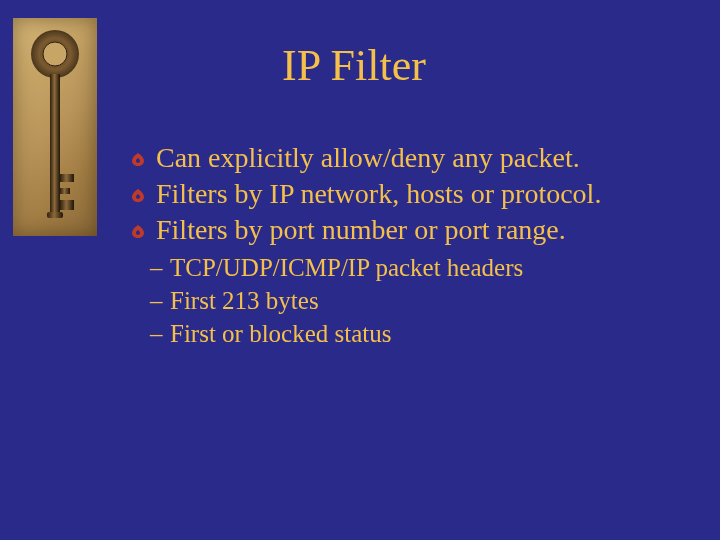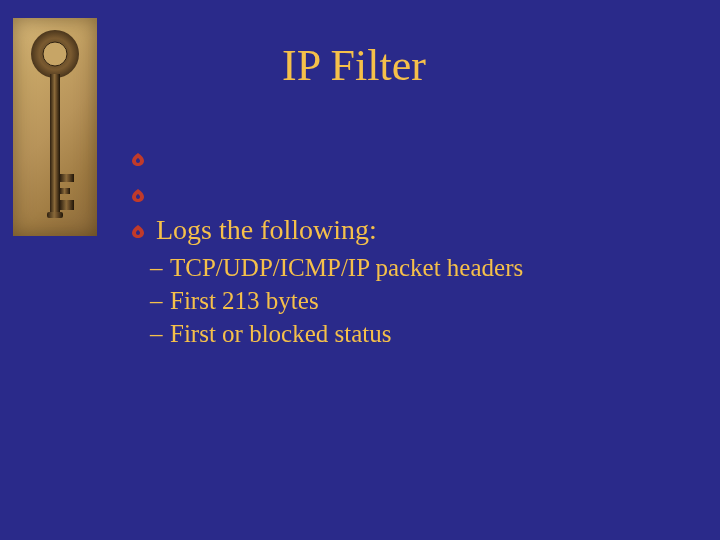--- a/index.html
+++ b/index.html
@@ -104,35 +104,37 @@
 
 <div class="title">IP Filter</div>
 
 <div class="content">
   <div class="bullet-row">
     <span class="bullet-icon">
       <svg width="16" height="16" viewBox="0 0 16 16">
           <path d="M8 1 C4 4 2 6 2 9 C2 12 5 14 8 14 C11 14 14 12 14 9 C14 6 12 4 8 1 Z M8 6 C9.5 7 10 8 10 9 C10 10 9 11 8 11 C7 11 6 10 6 9 C6 8 6.5 7 8 6 Z" fill="#c03a2a"></path>
         </svg>
     </span>
+    <span>Can explicitly allow/deny any packet.</span>
   </div>
   <div class="bullet-row">
     <span class="bullet-icon">
       <svg width="16" height="16" viewBox="0 0 16 16">
           <path d="M8 1 C4 4 2 6 2 9 C2 12 5 14 8 14 C11 14 14 12 14 9 C14 6 12 4 8 1 Z M8 6 C9.5 7 10 8 10 9 C10 10 9 11 8 11 C7 11 6 10 6 9 C6 8 6.5 7 8 6 Z" fill="#c03a2a"></path>
         </svg>
     </span>
+    <span>Filters by IP network, hosts or protocol.</span>
   </div>
   <div class="bullet-row">
     <span class="bullet-icon">
       <svg width="16" height="16" viewBox="0 0 16 16">
           <path d="M8 1 C4 4 2 6 2 9 C2 12 5 14 8 14 C11 14 14 12 14 9 C14 6 12 4 8 1 Z M8 6 C9.5 7 10 8 10 9 C10 10 9 11 8 11 C7 11 6 10 6 9 C6 8 6.5 7 8 6 Z" fill="#c03a2a"></path>
         </svg>
     </span>
-    <span>Logs the following:</span>
+    <span>Filters by port number or port range.</span>
   </div>
 
   <div class="sub-list">
     <div class="sub-row">
       <span class="dash">–</span><span>TCP/UDP/ICMP/IP packet headers</span>
     </div>
     <div class="sub-row">
       <span class="dash">–</span><span>First 213 bytes</span>
     </div>
     <div class="sub-row">

